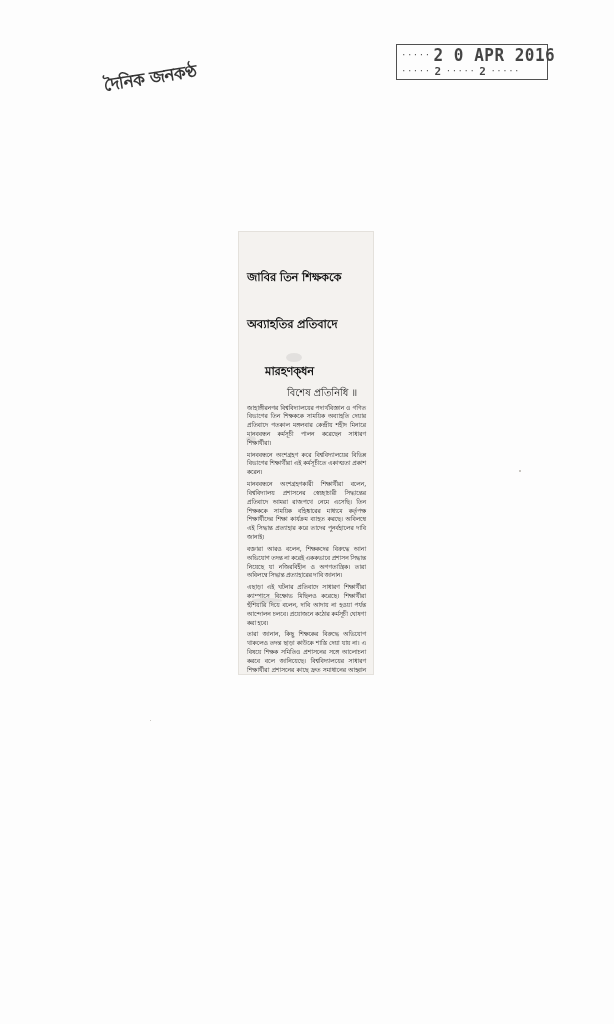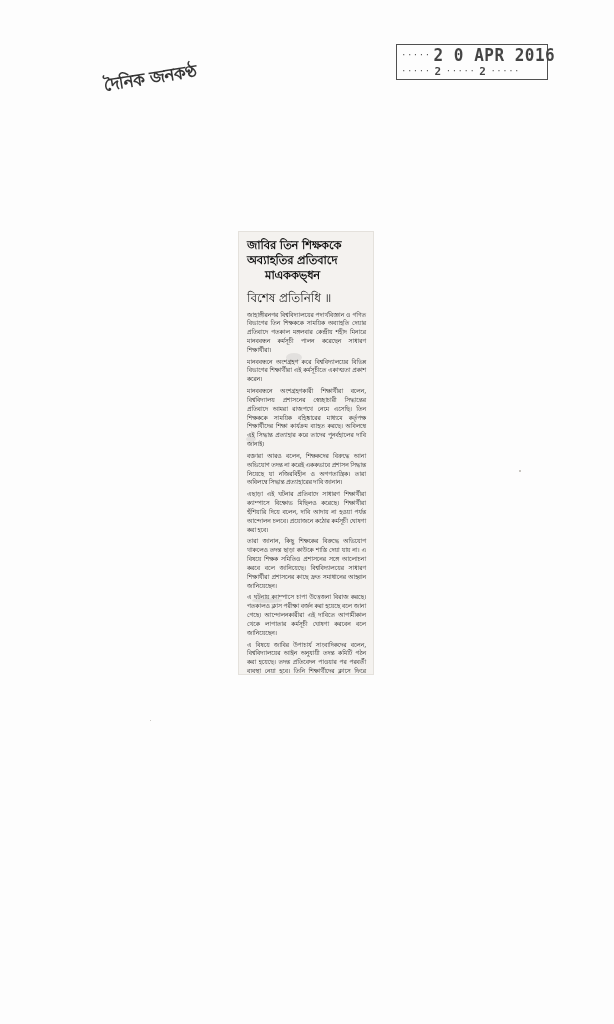--- a/index.html
+++ b/index.html
@@ -101,29 +101,30 @@
   }
   .clip-headline {
     font-family: "DejaVu Sans", sans-serif;
     font-weight: bold;
     color: #111;
     font-size: 11.5px;
     line-height: 1.32;
     letter-spacing: -0.2px;
     margin-bottom: 5px;
   }
-  .clip-headline .hl-line { display: block; white-space: nowrap; }
+  .clip-headline .hl-line { display: block; white-space: nowrap; margin-top: 32px; }
   .clip-headline .hl-line.l3 { padding-left: 18px; }
 
   .clip-byline {
     font-family: "DejaVu Sans", sans-serif;
-    font-size: 12px;
+    font-size: 10px;
     color: #1a1a1a;
     letter-spacing: -0.1px;
     margin-bottom: 2px;
+    margin-left: 40px;
   }
 
   .clip-body {
     font-family: "DejaVu Sans", sans-serif;
     font-size: 6.1px;
     line-height: 1.45;
     color: #1d1d1d;
     text-align: justify;
     letter-spacing: -0.15px;
     word-spacing: -0.4px;
@@ -168,21 +169,21 @@
       <span class="stamp-dots">·····</span>
       <span class="stamp-num">2</span>
       <span class="stamp-tail">·····</span>
     </div>
   </div>
 
   <div class="clipping">
     <div class="clip-headline">
       <span class="hl-line l1">জাবির তিন শিক্ষককে</span>
       <span class="hl-line l2">অব্যাহতির প্রতিবাদে</span>
-      <span class="hl-line l3">মাএককভ্ধন</span>
+      <span class="hl-line l3">মারহণক্ধন</span>
     </div>
     <div class="clip-byline">বিশেষ প্রতিনিধি ॥</div>
     <div class="clip-body">
       <p>জাহাঙ্গীরনগর বিশ্ববিদ্যালয়ের পদার্থবিজ্ঞান ও গণিত বিভাগের তিন শিক্ষককে সাময়িক অব্যাহতি দেয়ার প্রতিবাদে গতকাল মঙ্গলবার কেন্দ্রীয় শহীদ মিনারে মানববন্ধন কর্মসূচী পালন করেছেন সাধারণ শিক্ষার্থীরা।</p>
       <p>মানববন্ধনে অংশগ্রহণ করে বিশ্ববিদ্যালয়ের বিভিন্ন বিভাগের শিক্ষার্থীরা এই কর্মসূচীতে একাত্মতা প্রকাশ করেন।</p>
       <p>মানববন্ধনে অংশগ্রহণকারী শিক্ষার্থীরা বলেন, বিশ্ববিদ্যালয় প্রশাসনের স্বেচ্ছাচারী সিদ্ধান্তের প্রতিবাদে আমরা রাজপথে নেমে এসেছি। তিন শিক্ষককে সাময়িক বহিষ্কারের মাধ্যমে কর্তৃপক্ষ শিক্ষার্থীদের শিক্ষা কার্যক্রম ব্যাহত করছে। অবিলম্বে এই সিদ্ধান্ত প্রত্যাহার করে তাদের পুনর্বহালের দাবি জানাই।</p>
       <p>বক্তারা আরও বলেন, শিক্ষকদের বিরুদ্ধে আনা অভিযোগ তদন্ত না করেই এককভাবে প্রশাসন সিদ্ধান্ত নিয়েছে যা নজিরবিহীন ও অগণতান্ত্রিক। তারা অবিলম্বে সিদ্ধান্ত প্রত্যাহারের দাবি জানান।</p>
       <p>এছাড়া এই ঘটনার প্রতিবাদে সাধারণ শিক্ষার্থীরা ক্যাম্পাসে বিক্ষোভ মিছিলও করেছে। শিক্ষার্থীরা হুঁশিয়ারি দিয়ে বলেন, দাবি আদায় না হওয়া পর্যন্ত আন্দোলন চলবে। প্রয়োজনে কঠোর কর্মসূচী ঘোষণা করা হবে।</p>
       <p>তারা জানান, কিছু শিক্ষকের বিরুদ্ধে অভিযোগ থাকলেও তদন্ত ছাড়া কাউকে শাস্তি দেয়া যায় না। এ বিষয়ে শিক্ষক সমিতিও প্রশাসনের সঙ্গে আলোচনা করবে বলে জানিয়েছে। বিশ্ববিদ্যালয়ের সাধারণ শিক্ষার্থীরা প্রশাসনের কাছে দ্রুত সমাধানের আহ্বান জানিয়েছেন।</p>
       <p>এ ঘটনায় ক্যাম্পাসে চাপা উত্তেজনা বিরাজ করছে। গতকালও ক্লাস পরীক্ষা বর্জন করা হয়েছে বলে জানা গেছে। আন্দোলনকারীরা এই দাবিতে আগামীকাল থেকে লাগাতার কর্মসূচী ঘোষণা করবেন বলে জানিয়েছেন।</p>

